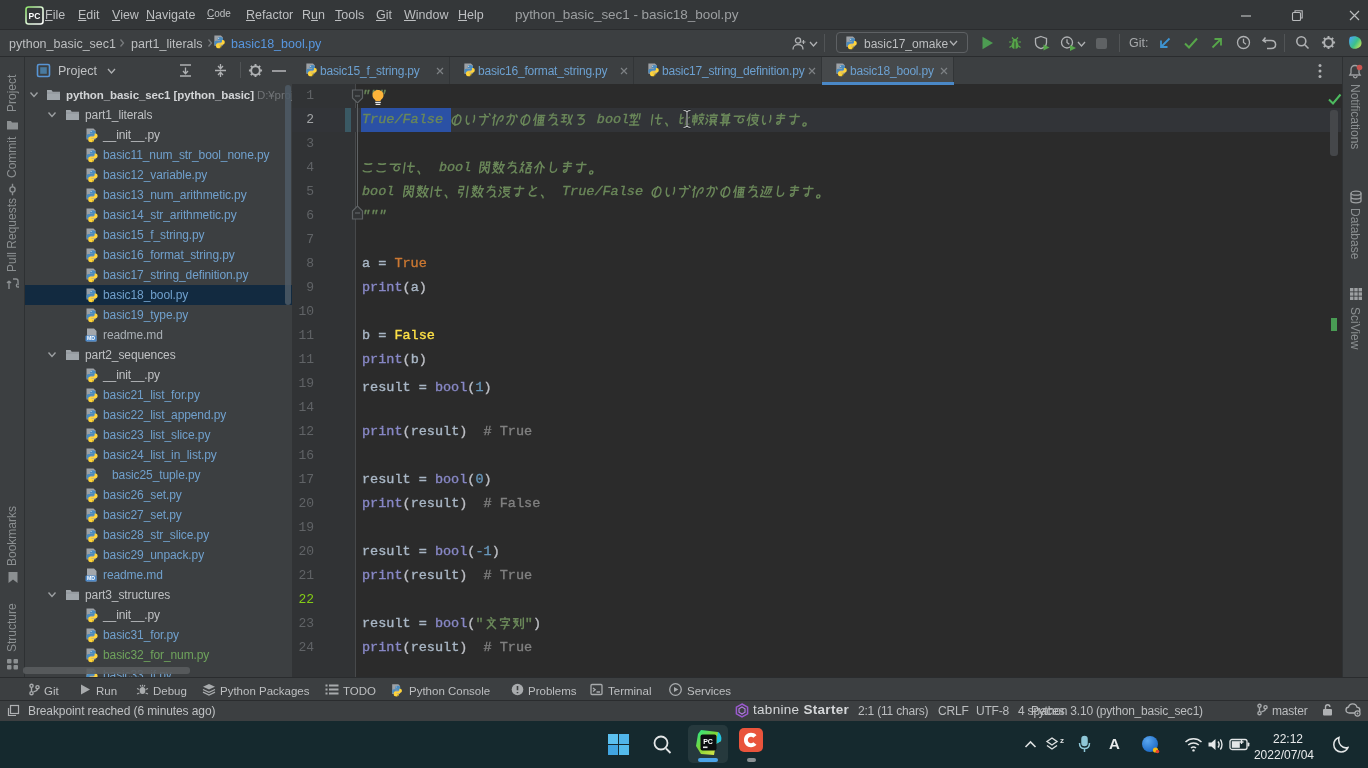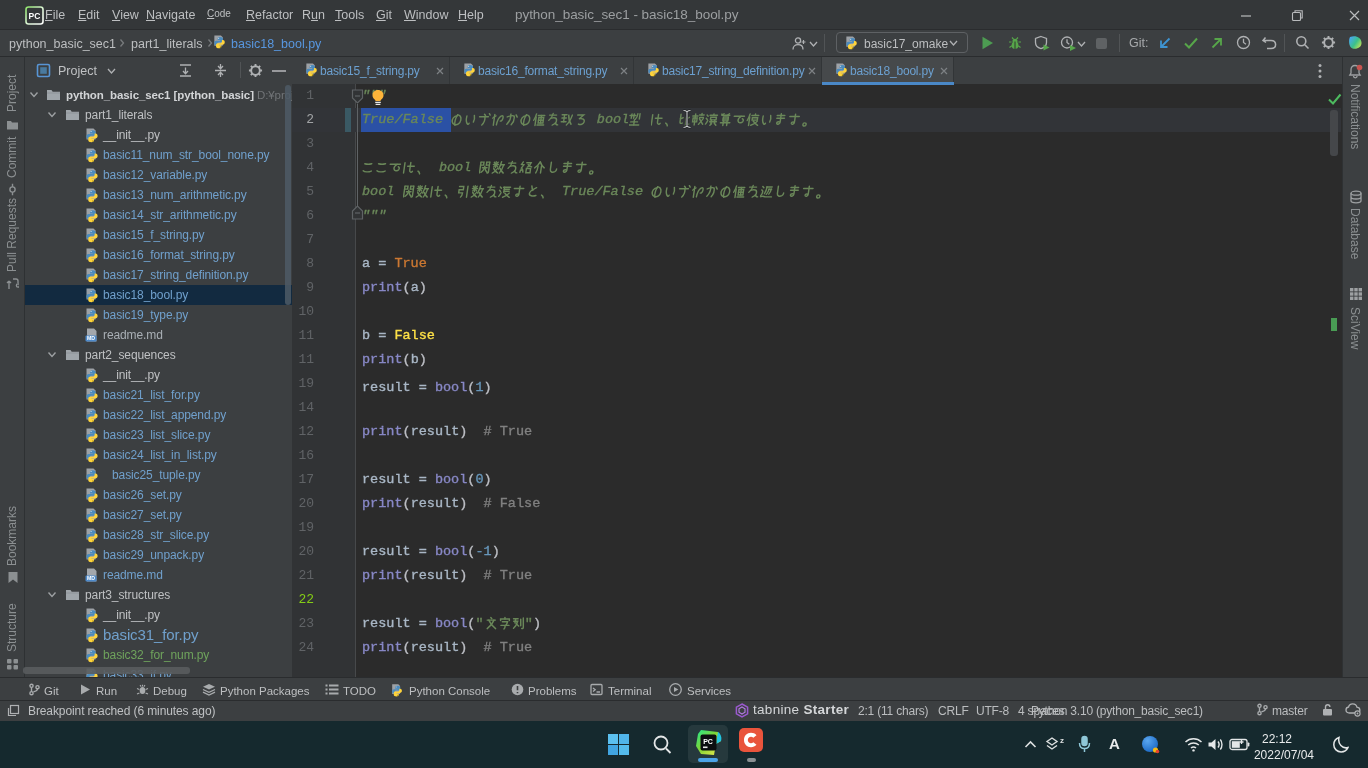--- a/index.html
+++ b/index.html
@@ -439,21 +439,21 @@
 <circle cx="8.9" cy="14" r="0.55" fill="#5a5000"></circle>
         </svg>
         <div class="abs" style="left:103px;top:605px;height:20px;line-height:20px;font-size:12px;letter-spacing:-0.1px;color:#BFC1C3">__init__.py</div>
         <svg class="abs" style="left:84px;top:627px;" width="16" height="16" viewBox="0 0 16 16">
 <path d="M2.5,1.5 h7 l2,2 v9 h-9 z" fill="#AEB3B8" opacity="0.85"></path>
 <path d="M8.6,3.2 c-1.9,0 -2.6,0.9 -2.6,2 v1.3 h2.7 v0.6 h-4 c-1.3,0 -2.3,0.9 -2.3,2.5 0,1.5 0.8,2.4 2,2.4 h1 v-1.4 c0-1.1 0.9-1.9 2.1-1.9 h2.4 c1,0 1.8-0.8 1.8-1.8 v-1.7 c0-1.2-1-2-3.1-2 z" fill="#4B8BBE"></path>
 <circle cx="7.1" cy="4.5" r="0.55" fill="#E8F0F5"></circle>
 <path d="M7.4,15.3 c1.9,0 2.6-0.9 2.6-2 v-1.3 h-2.7 v-0.6 h4 c1.3,0 2.3-0.9 2.3-2.5 0-1.5-0.8-2.4-2-2.4 h-1 v1.4 c0,1.1-0.9,1.9-2.1,1.9 h-2.4 c-1,0-1.8,0.8-1.8,1.8 v1.7 c0,1.2 1,2 3.1,2 z" fill="#FFD43B"></path>
 <circle cx="8.9" cy="14" r="0.55" fill="#5a5000"></circle>
         </svg>
-        <div class="abs" style="left:103px;top:625px;height:20px;line-height:20px;font-size:15px;letter-spacing:-0.1px;color:#70A0CC">basic31_for.py</div>
+        <div class="abs" style="left:103px;top:625px;height:20px;line-height:20px;font-size:12px;letter-spacing:-0.1px;color:#70A0CC">basic31_for.py</div>
         <svg class="abs" style="left:84px;top:647px;" width="16" height="16" viewBox="0 0 16 16">
 <path d="M2.5,1.5 h7 l2,2 v9 h-9 z" fill="#AEB3B8" opacity="0.85"></path>
 <path d="M8.6,3.2 c-1.9,0 -2.6,0.9 -2.6,2 v1.3 h2.7 v0.6 h-4 c-1.3,0 -2.3,0.9 -2.3,2.5 0,1.5 0.8,2.4 2,2.4 h1 v-1.4 c0-1.1 0.9-1.9 2.1-1.9 h2.4 c1,0 1.8-0.8 1.8-1.8 v-1.7 c0-1.2-1-2-3.1-2 z" fill="#4B8BBE"></path>
 <circle cx="7.1" cy="4.5" r="0.55" fill="#E8F0F5"></circle>
 <path d="M7.4,15.3 c1.9,0 2.6-0.9 2.6-2 v-1.3 h-2.7 v-0.6 h4 c1.3,0 2.3-0.9 2.3-2.5 0-1.5-0.8-2.4-2-2.4 h-1 v1.4 c0,1.1-0.9,1.9-2.1,1.9 h-2.4 c-1,0-1.8,0.8-1.8,1.8 v1.7 c0,1.2 1,2 3.1,2 z" fill="#FFD43B"></path>
 <circle cx="8.9" cy="14" r="0.55" fill="#5a5000"></circle>
         </svg>
         <div class="abs" style="left:103px;top:645px;height:20px;line-height:20px;font-size:12px;letter-spacing:-0.1px;color:#6FA35C">basic32_for_num.py</div>
         <svg class="abs" style="left:84px;top:667px;" width="16" height="16" viewBox="0 0 16 16">
 <path d="M2.5,1.5 h7 l2,2 v9 h-9 z" fill="#AEB3B8" opacity="0.85"></path>
@@ -1154,17 +1154,17 @@
 <svg class="abs" style="left:1207px;top:736px" width="18" height="17" viewBox="0 0 18 17">
       <path d="M1.5,6.5 H4.5 L8.5,3 V14 L4.5,10.5 H1.5 Z" fill="#E4E7E8"></path>
       <path d="M11,5.5 c1.2,1.6 1.2,4.4 0,6 M13.3,3.5 c2.2,2.6 2.2,7.4 0,10" fill="none" stroke="#E4E7E8" stroke-width="1.4"></path>
     </svg>
 <svg class="abs" style="left:1229px;top:738px" width="21" height="13" viewBox="0 0 21 13">
       <rect x="1" y="1.5" width="17" height="10" rx="2" fill="none" stroke="#E4E7E8" stroke-width="1.3"></rect>
       <rect x="18.6" y="4.5" width="1.8" height="4" rx="0.8" fill="#E4E7E8"></rect>
       <rect x="2.8" y="3.2" width="8" height="6.6" fill="#E4E7E8"></rect>
       <path d="M12.5,2 V6 M10.5,4 h4" stroke="#E4E7E8" stroke-width="1.3"></path>
     </svg>
-<div class="abs" style="left:1262px;top:732px;width:52px;text-align:left;font-size:12px;color:#E8EAEB;line-height:15.5px">22:12</div>
+<div class="abs" style="left:1262px;top:732px;width:52px;text-align:center;font-size:12px;color:#E8EAEB;line-height:15.5px">22:12</div>
 <div class="abs" style="left:1240px;top:748px;width:74px;text-align:right;font-size:12px;color:#E8EAEB;line-height:15.5px">2022/07/04</div>
 <svg class="abs" style="left:1332px;top:736px" width="17" height="17" viewBox="0 0 17 17">
       <path d="M7,1.5 c-3,1-5.2,3.8-5.2,7.2 0,4.2 3.4,7.2 7.3,7.2 3,0 5.6-1.7 6.8-4.3 -5.4,1.4-10.4-3.6-8.9-10.1 z" fill="none" stroke="#E4E7E8" stroke-width="1.5"></path>
     </svg>
 </div>
 </body></html>

